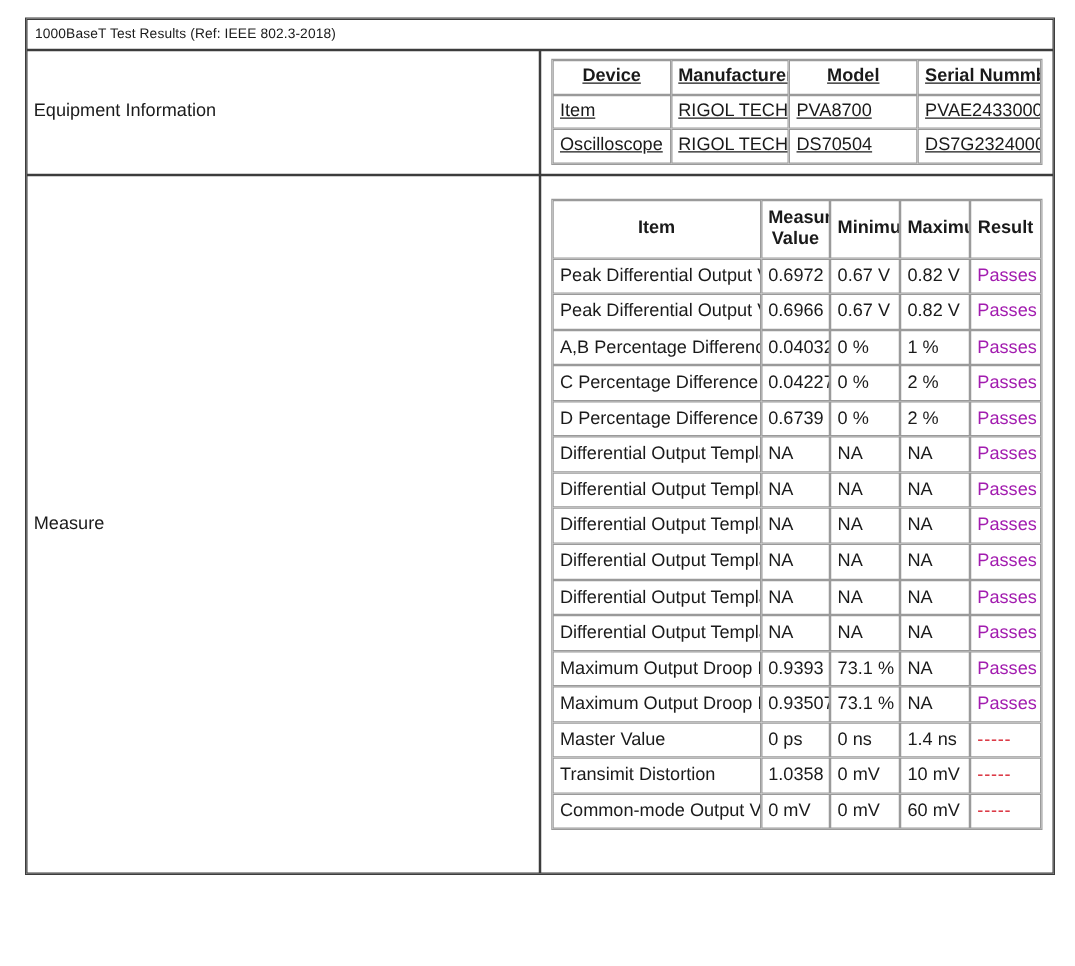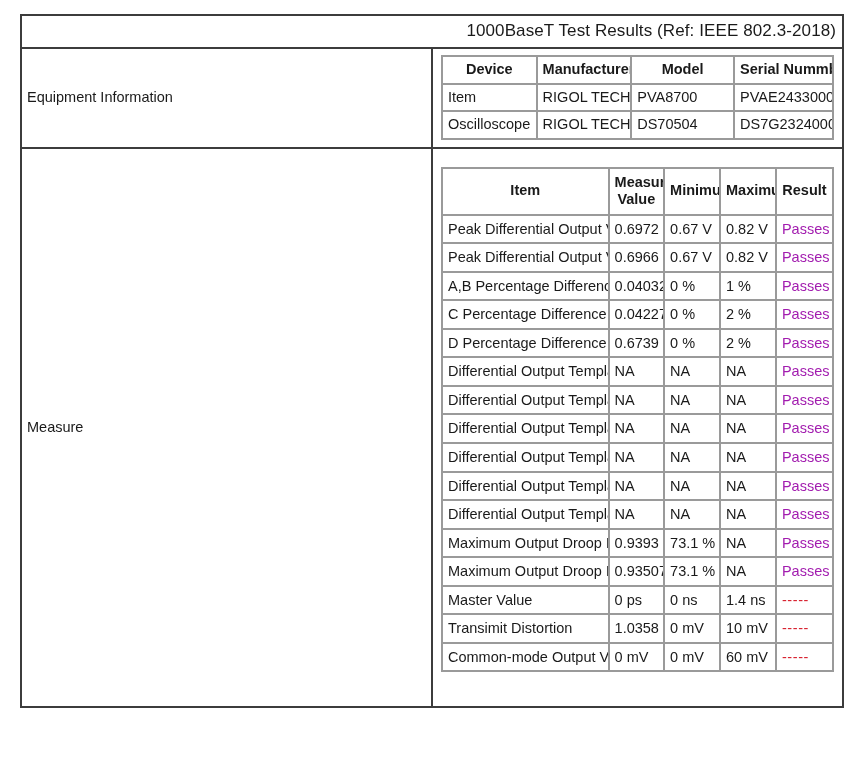--- a/index.html
+++ b/index.html
@@ -33,44 +33,44 @@
   }
   table.outer > tbody > tr > td {
     border: 1px solid #3c3c3c;
     background: #ffffff;
     vertical-align: middle;
     padding: 0;
   }
 
   .title-cell {
     padding: 5px 6px 6px 6px !important;
-    font-size: 17px;
+    font-size: 11px;
     letter-spacing: 0.1px;
     white-space: nowrap;
-    text-align: right;
   }
 
   .label-cell {
     width: 86px;
     padding: 6px 4px 6px 5px !important;
     font-size: 14.5px;
     line-height: 1.22;
     vertical-align: middle;
   }
   .label-cell.mid { vertical-align: middle; }
 
   .info-cell {
     padding: 9px 0 9px 10px !important;
     font-size: 14.5px;
     line-height: 1.5;
   }
   .info-cell .line { display: block; padding: 2px 0; }
 
   .equip-cell {
     padding: 6px 8px 7px 8px !important;
+    text-decoration: underline;
   }
   .measure-cell {
     padding: 18px 8px 34px 8px !important;
     vertical-align: top;
   }
 
   
   table.grid {
     border-collapse: separate;
     border-spacing: 0;

